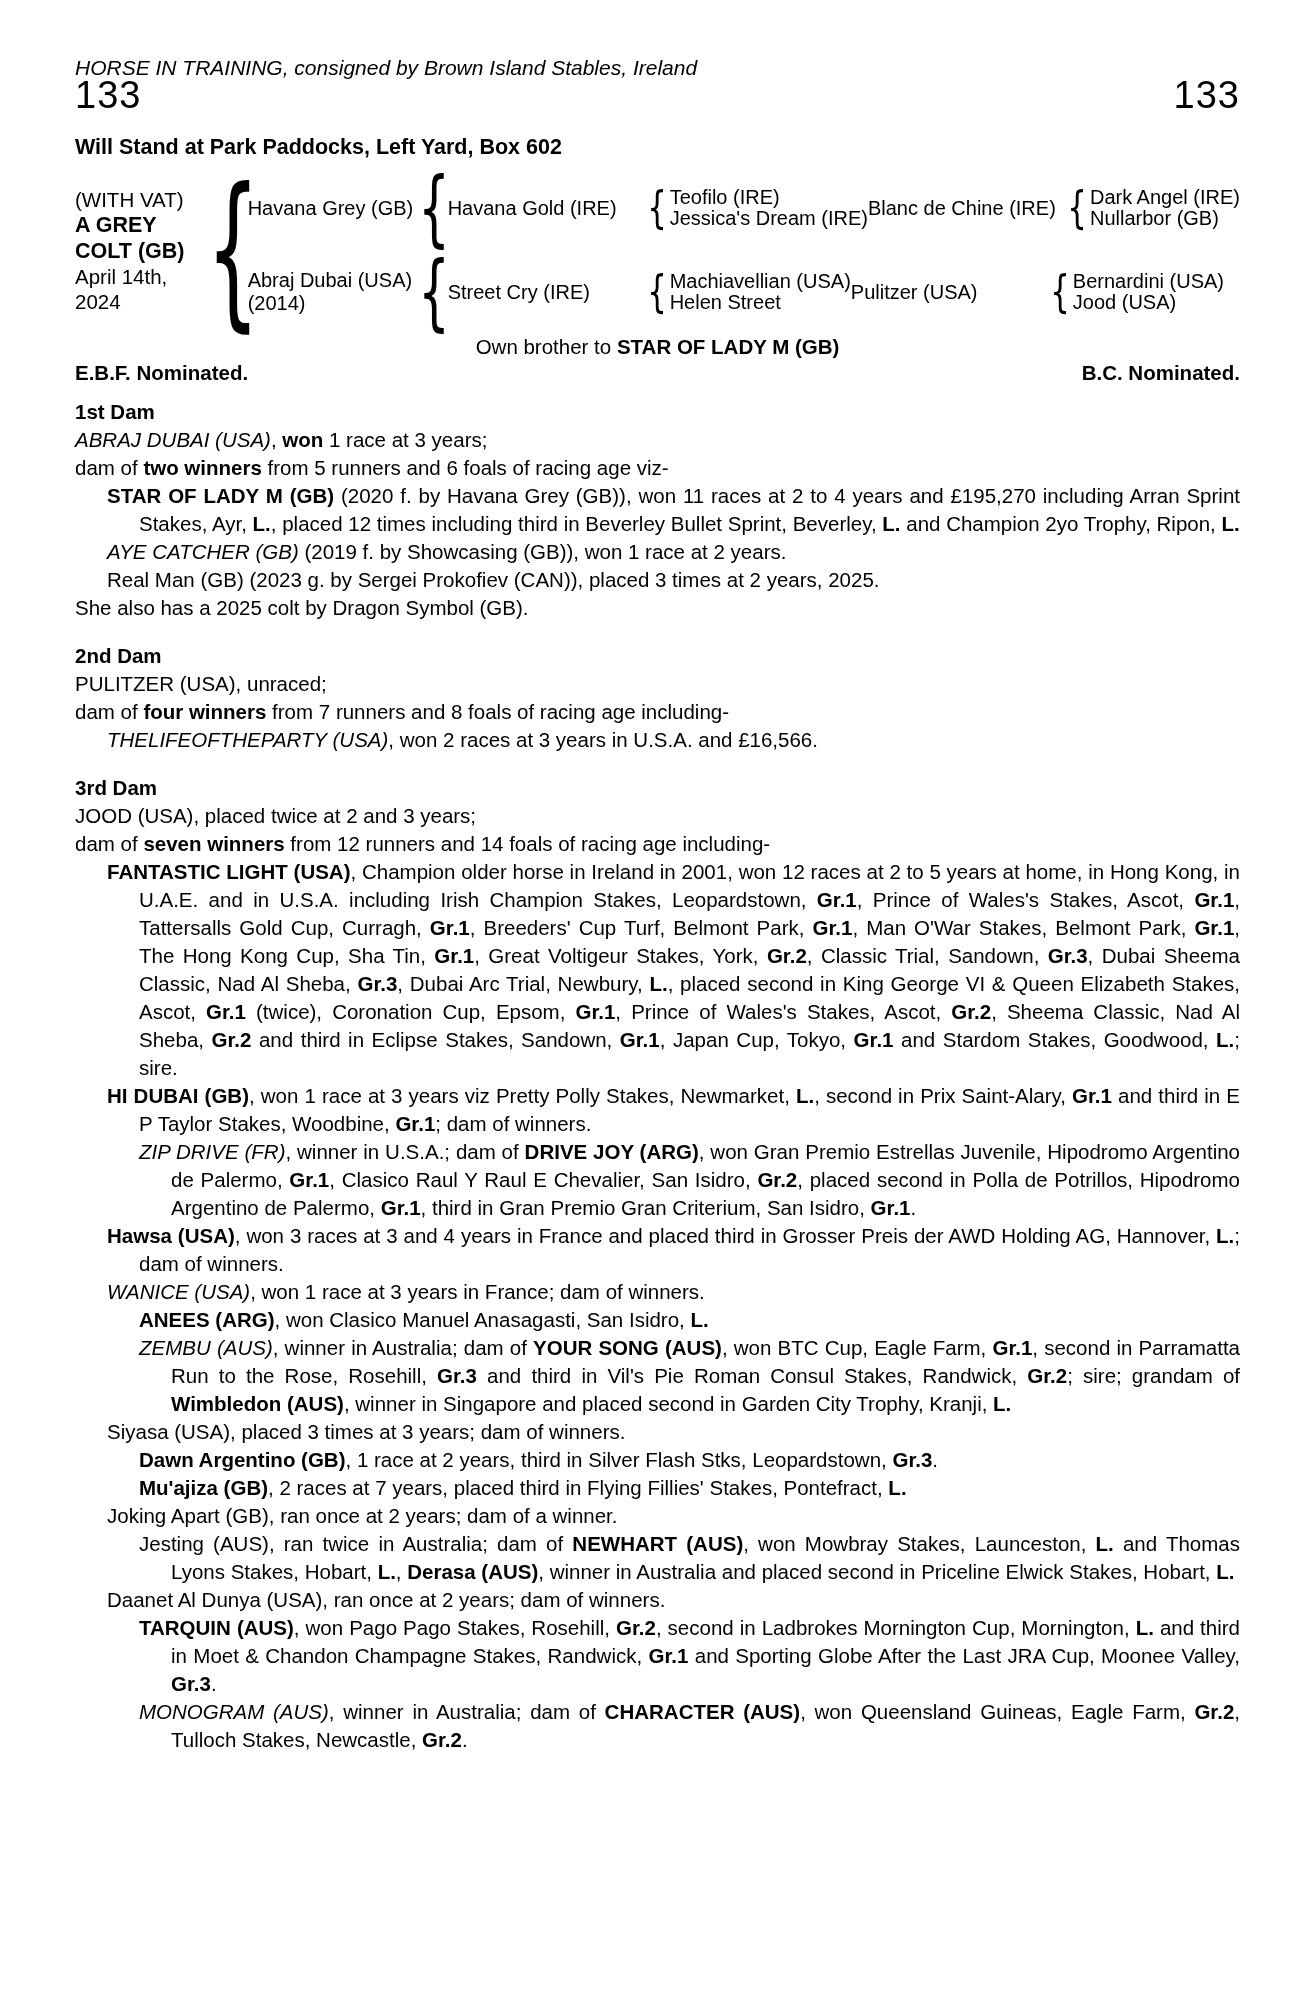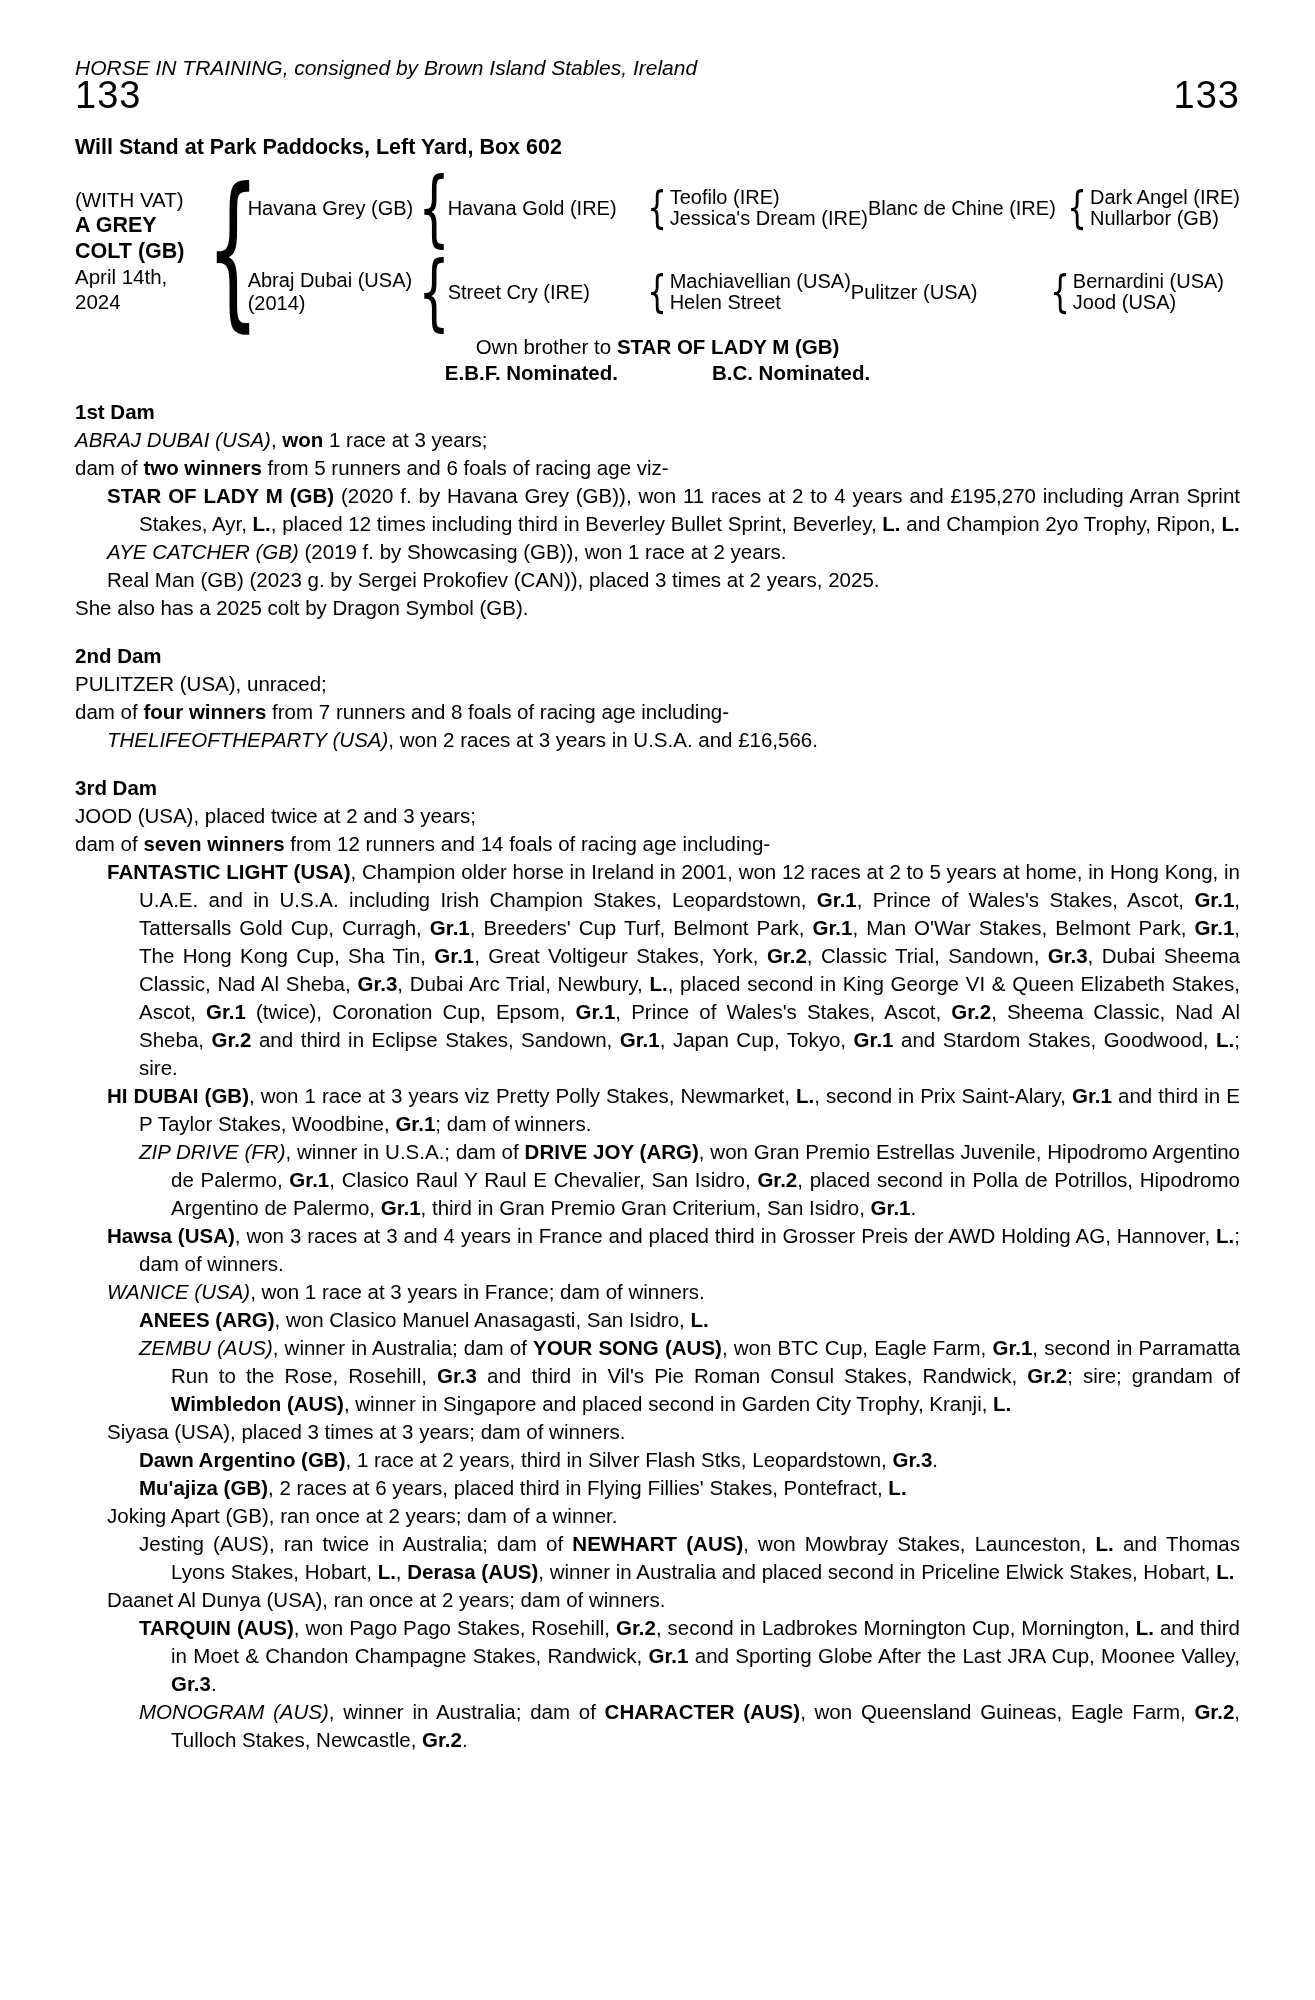--- a/index.html
+++ b/index.html
@@ -29,21 +29,21 @@
   .gen1col{display:flex;flex-direction:column}
   .g1group{display:flex;align-items:center;height:84px}
   .g1name{width:172px;white-space:nowrap;line-height:23px}
   .g2col{display:flex;flex-direction:row}
   .g2group{display:flex;align-items:center;height:42px}
   .g2name{width:196px;white-space:nowrap}
   .g3col{display:flex;flex-direction:column}
   .g3{height:21px;line-height:21px;white-space:nowrap}
 
   .center-line{text-align:center;font-size:20.5px;line-height:26px;margin-top:0}
-  .nom-line{display:flex;justify-content:center;gap:94px;font-size:20.5px;line-height:26px;font-weight:700}
+  .nom-line{display:flex;justify-content:space-between;gap:94px;font-size:20.5px;line-height:26px;font-weight:700}
 
   
   .para{font-size:20.5px;line-height:28px;text-align:justify}
   .para.l0{padding-left:0}
   .para.h1{padding-left:64px;text-indent:-32px}
   .para.h2{padding-left:96px;text-indent:-32px}
   .dam-section{margin-top:20px}
   .dam-section.first{margin-top:12px}
   .dam-heading{font-size:20.5px;line-height:28px;font-weight:700}
   .b{font-weight:700}
@@ -181,21 +181,21 @@
         <p class="para h1"><span class="i">WANICE (USA)</span><span>, won 1 race at 3 years in France; dam of winners.</span></p>
 
         <p class="para h2"><span class="b">ANEES (ARG)</span><span>, won Clasico Manuel Anasagasti, San Isidro, </span><span class="b">L.</span></p>
 
         <p class="para h2"><span class="i">ZEMBU (AUS)</span><span>, winner in Australia; dam of </span><span class="b">YOUR SONG (AUS)</span><span>, won BTC Cup, Eagle Farm, </span><span class="b">Gr.1</span><span>, second in Parramatta Run to the Rose, Rosehill, </span><span class="b">Gr.3</span><span> and third in Vil's Pie Roman Consul Stakes, Randwick, </span><span class="b">Gr.2</span><span>; sire; grandam of </span><span class="b">Wimbledon (AUS)</span><span>, winner in Singapore and placed second in Garden City Trophy, Kranji, </span><span class="b">L.</span></p>
 
         <p class="para h1"><span>Siyasa (USA), placed 3 times at 3 years; dam of winners.</span></p>
 
         <p class="para h2"><span class="b">Dawn Argentino (GB)</span><span>, 1 race at 2 years, third in Silver Flash Stks, Leopardstown, </span><span class="b">Gr.3</span><span>.</span></p>
 
-        <p class="para h2"><span class="b">Mu'ajiza (GB)</span><span>, 2 races at 6 years, placed third in Flying Fillies' Stakes, Pontefract, </span><span class="b">L.</span></p>
+        <p class="para h2"><span class="b">Mu'ajiza (GB)</span><span>, 2 races at 7 years, placed third in Flying Fillies' Stakes, Pontefract, </span><span class="b">L.</span></p>
 
         <p class="para h1"><span>Joking Apart (GB), ran once at 2 years; dam of a winner.</span></p>
 
         <p class="para h2"><span>Jesting (AUS), ran twice in Australia; dam of </span><span class="b">NEWHART (AUS)</span><span>, won Mowbray Stakes, Launceston, </span><span class="b">L.</span><span> and Thomas Lyons Stakes, Hobart, </span><span class="b">L.</span><span>, </span><span class="b">Derasa (AUS)</span><span>, winner in Australia and placed second in Priceline Elwick Stakes, Hobart, </span><span class="b">L.</span></p>
 
         <p class="para h1"><span>Daanet Al Dunya (USA), ran once at 2 years; dam of winners.</span></p>
 
         <p class="para h2"><span class="b">TARQUIN (AUS)</span><span>, won Pago Pago Stakes, Rosehill, </span><span class="b">Gr.2</span><span>, second in Ladbrokes Mornington Cup, Mornington, </span><span class="b">L.</span><span> and third in Moet &amp; Chandon Champagne Stakes, Randwick, </span><span class="b">Gr.1</span><span> and Sporting Globe After the Last JRA Cup, Moonee Valley, </span><span class="b">Gr.3</span><span>.</span></p>
 
         <p class="para h2"><span class="i">MONOGRAM (AUS)</span><span>, winner in Australia; dam of </span><span class="b">CHARACTER (AUS)</span><span>, won Queensland Guineas, Eagle Farm, </span><span class="b">Gr.2</span><span>, Tulloch Stakes, Newcastle, </span><span class="b">Gr.2</span><span>.</span></p>

